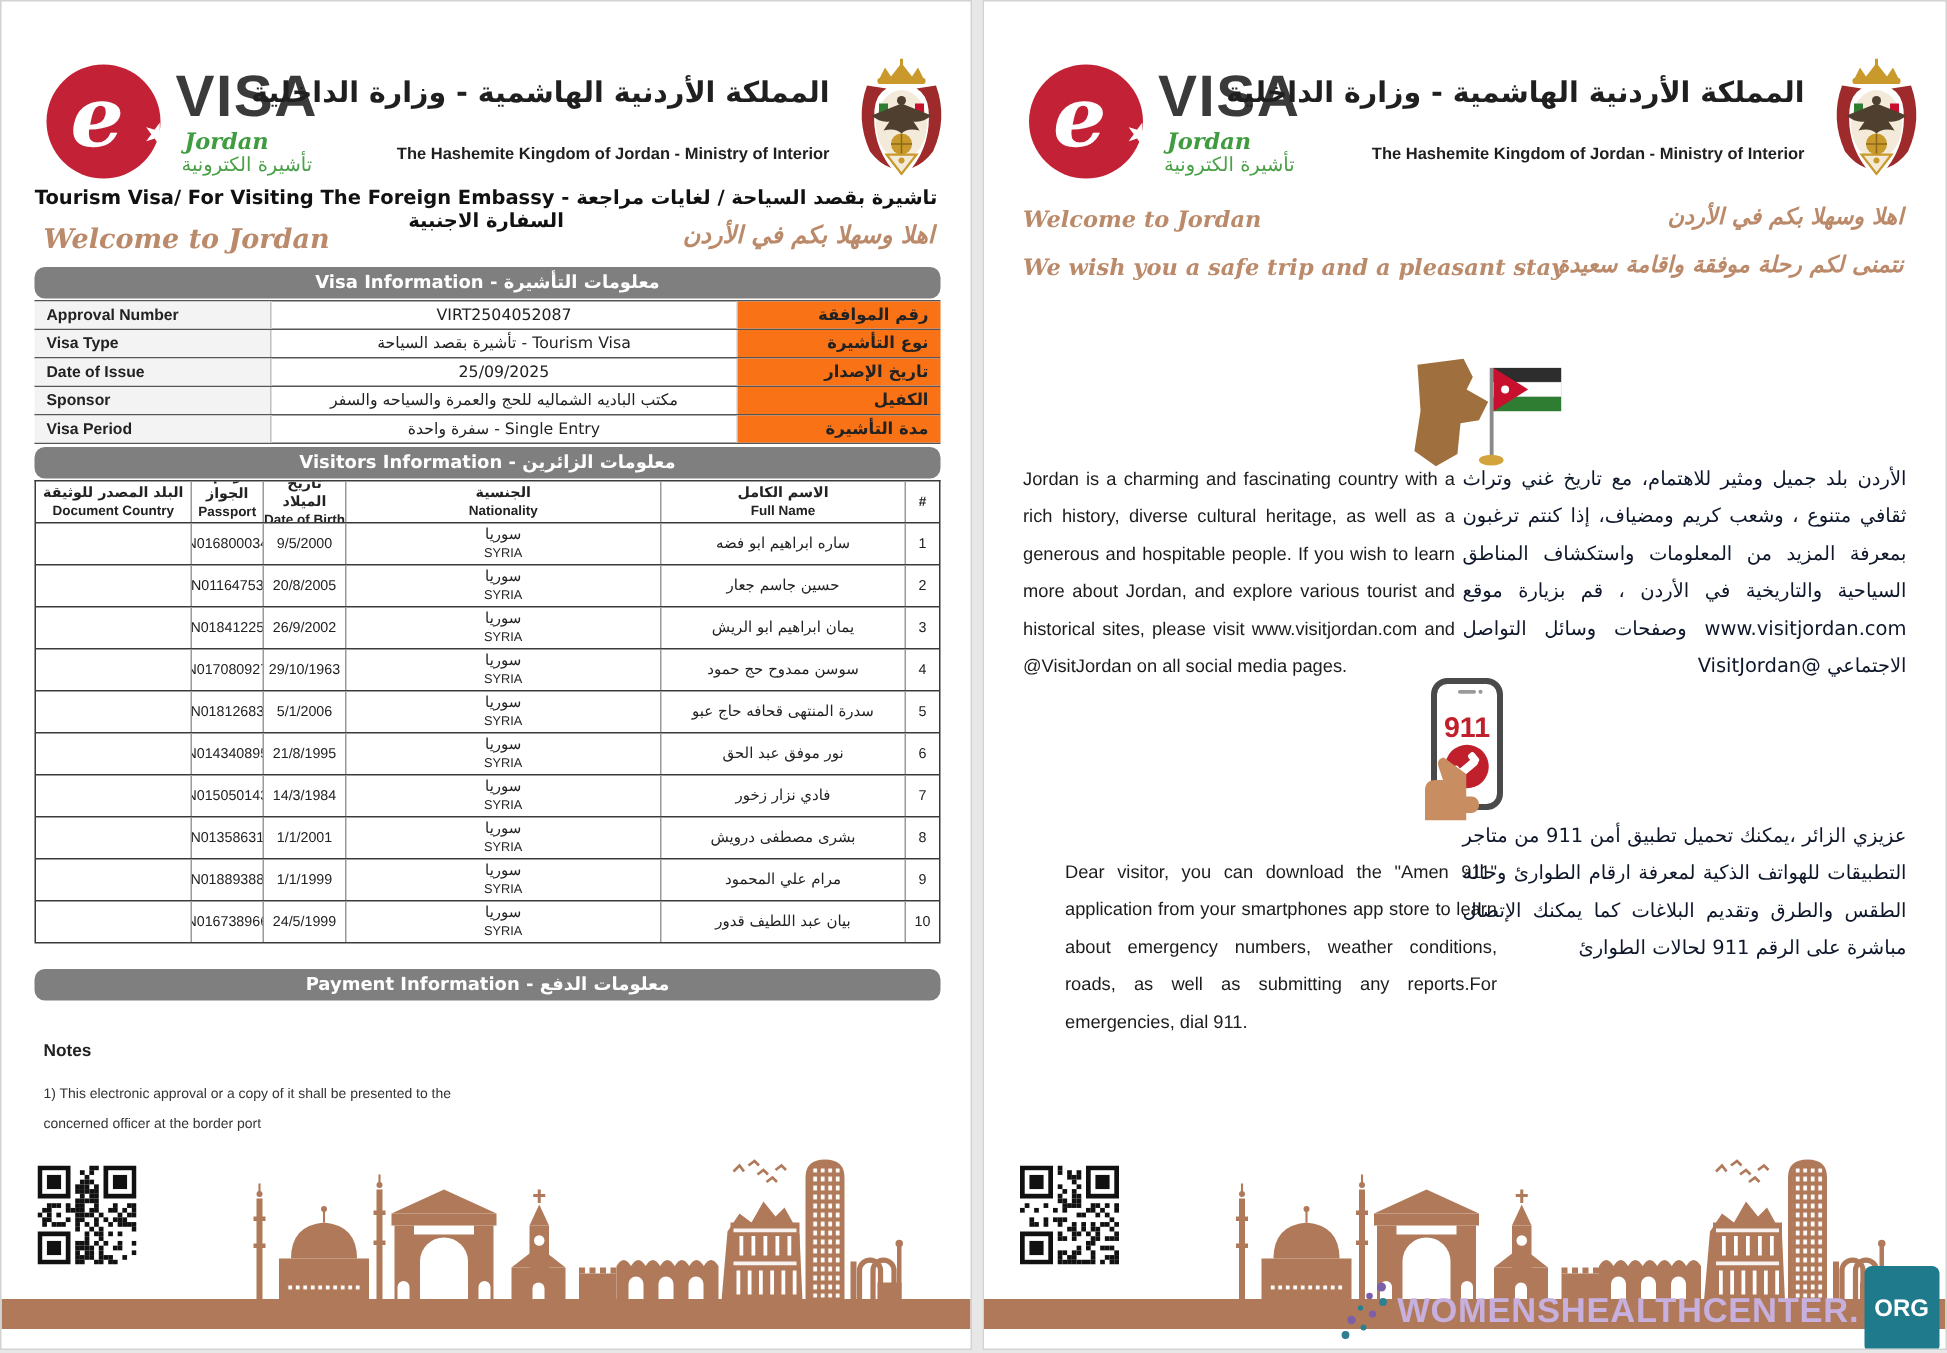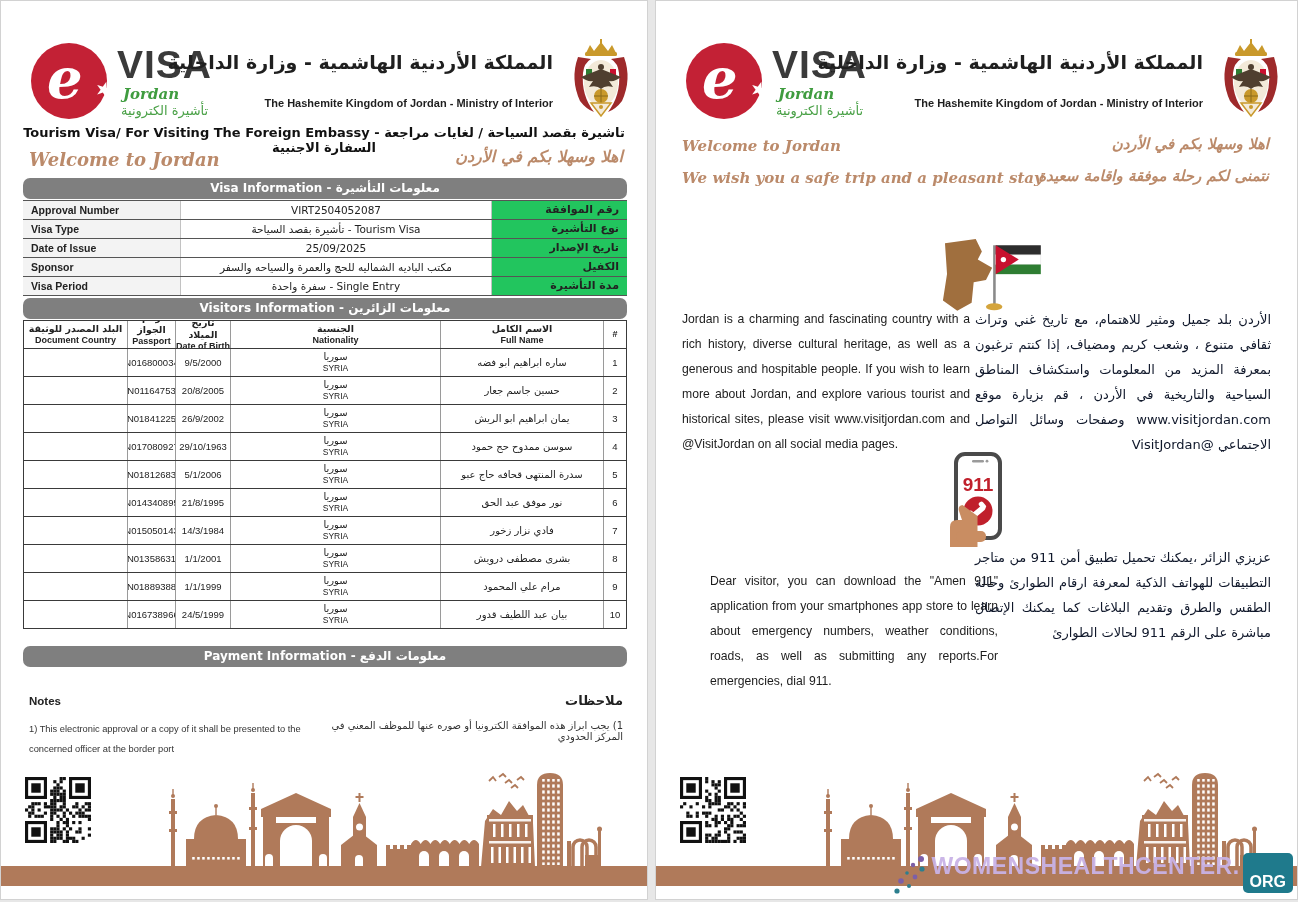--- a/index.html
+++ b/index.html
@@ -36,21 +36,21 @@
     color:#fff; font-weight:bold; font-size:12px; text-align:center; line-height:21px;
     font-family:"DejaVu Sans", sans-serif; }
   #bar-visa { top:177px; } #bar-visitors { top:297px; } #bar-payment { top:645px; }
 
   .vi-table { position:absolute; left:22px; top:199px; width:604px; border-top:1px solid #555; }
   .vi-row { display:flex; height:19px; border-bottom:1px solid #555; }
   .vi-en { width:158px; background:#f3f3f3; font-weight:bold; font-size:10.5px; line-height:18px;
     padding-left:8px; border-right:1px solid #c2c2c2; }
   .vi-val { flex:1; text-align:center; font-size:10.5px; line-height:18px;
     font-family:"DejaVu Sans", sans-serif; border-right:1px solid #c2c2c2; color:#222; }
-  .vi-ar { width:135px; background:#22c55e; font-weight:bold; font-size:11px; line-height:18px;
+  .vi-ar { width:135px; background:#f97316; font-weight:bold; font-size:11px; line-height:18px;
     text-align:right; padding-right:8px; font-family:"DejaVu Sans", sans-serif; direction:rtl; }
 
   .vt { position:absolute; left:22px; top:319px; width:604px; border:1px solid #3a3a3a; border-bottom:none; }
   .vt-row { display:grid; grid-template-columns:104px 48px 55px 210px 163px 22px; height:28px;
     border-bottom:1px solid #3a3a3a; }
   .vt-cell { border-right:1px solid #9a9a9a; display:flex; flex-direction:column; justify-content:center;
     align-items:center; text-align:center; overflow:hidden; }
   .vt-cell:last-child { border-right:none; }
   .vt-head .vt-cell { font-weight:bold; }
   .h-ar { font-family:"DejaVu Sans", sans-serif; font-size:9.5px; line-height:12px; font-weight:bold; }
@@ -83,21 +83,21 @@
     font-weight:bold; font-size:15px; color:#bb8a6a; }
   .map-svg { position:absolute; left:272px; top:234px; width:118px; height:82px; }
   .p-en { position:absolute; left:26px; width:288px; font-size:12.2px; line-height:25px;
     text-align:justify; color:#1c1c1c; }
   .p-ar { position:absolute; right:26px; width:296px; font-family:"DejaVu Sans", sans-serif; font-size:13px;
     line-height:25px; text-align:justify; direction:rtl; color:#0f172a; }
   #about-en { top:306px; } #about-ar { top:306px; }
   #amen-en { top:568px;margin-left:28px; } #amen-ar { top:544px; }
   .phone-svg { position:absolute; left:286px; top:450px; width:72px; height:96px; }
 
-  .watermark { position:absolute; right:4px; bottom:6px; height:40px; display:flex; }
+  .watermark { position:absolute; right:4px; bottom:6px; height:40px; display:flex; align-items:center; }
   .wm-dots { width:44px; height:42px; margin-right:-4px; }
   .wm-text { font-size:23px; font-weight:bold; letter-spacing:0.5px; color:rgba(200,178,230,0.95); }
   .wm-org { background:#1f7a8c; color:#fff; font-size:16px; font-weight:bold; padding:20px 7px;
     border-radius:5px; margin-left:3px; }
 </style>
 </head>
 <body>
 
 <svg width="0" height="0" style="position:absolute">
   <defs>
@@ -537,24 +537,20 @@
           <span class="c-lat">10</span>
         </div>
       </div>
     </div>
 
   <div class="bar" id="bar-payment">Payment Information - معلومات الدفع</div>
 
   <div class="notes-en">
     <div class="notes-en-title">Notes</div>
     <div class="notes-en-text">1) This electronic approval or a copy of it shall be presented to the concerned officer at the border port</div>
-  </div>
-  <div class="notes-ar">
-    <div class="notes-ar-title">ملاحظات</div>
-    <div class="notes-ar-text">1) يجب ابراز هذه الموافقة الكترونيا أو صوره عنها للموظف المعني في المركز الحدودي</div>
   </div>
 
   <svg class="qr" id="qr-left" viewBox="0 0 63 63">
       <rect x="0" y="0" width="63" height="63" fill="#fff"></rect>
       <rect x="33" y="0" width="3" height="3" fill="#111"></rect>
       <rect x="36" y="0" width="3" height="3" fill="#111"></rect>
       <rect x="27" y="3" width="3" height="3" fill="#111"></rect>
       <rect x="33" y="3" width="3" height="3" fill="#111"></rect>
       <rect x="30" y="6" width="3" height="3" fill="#111"></rect>
       <rect x="27" y="9" width="3" height="3" fill="#111"></rect>

